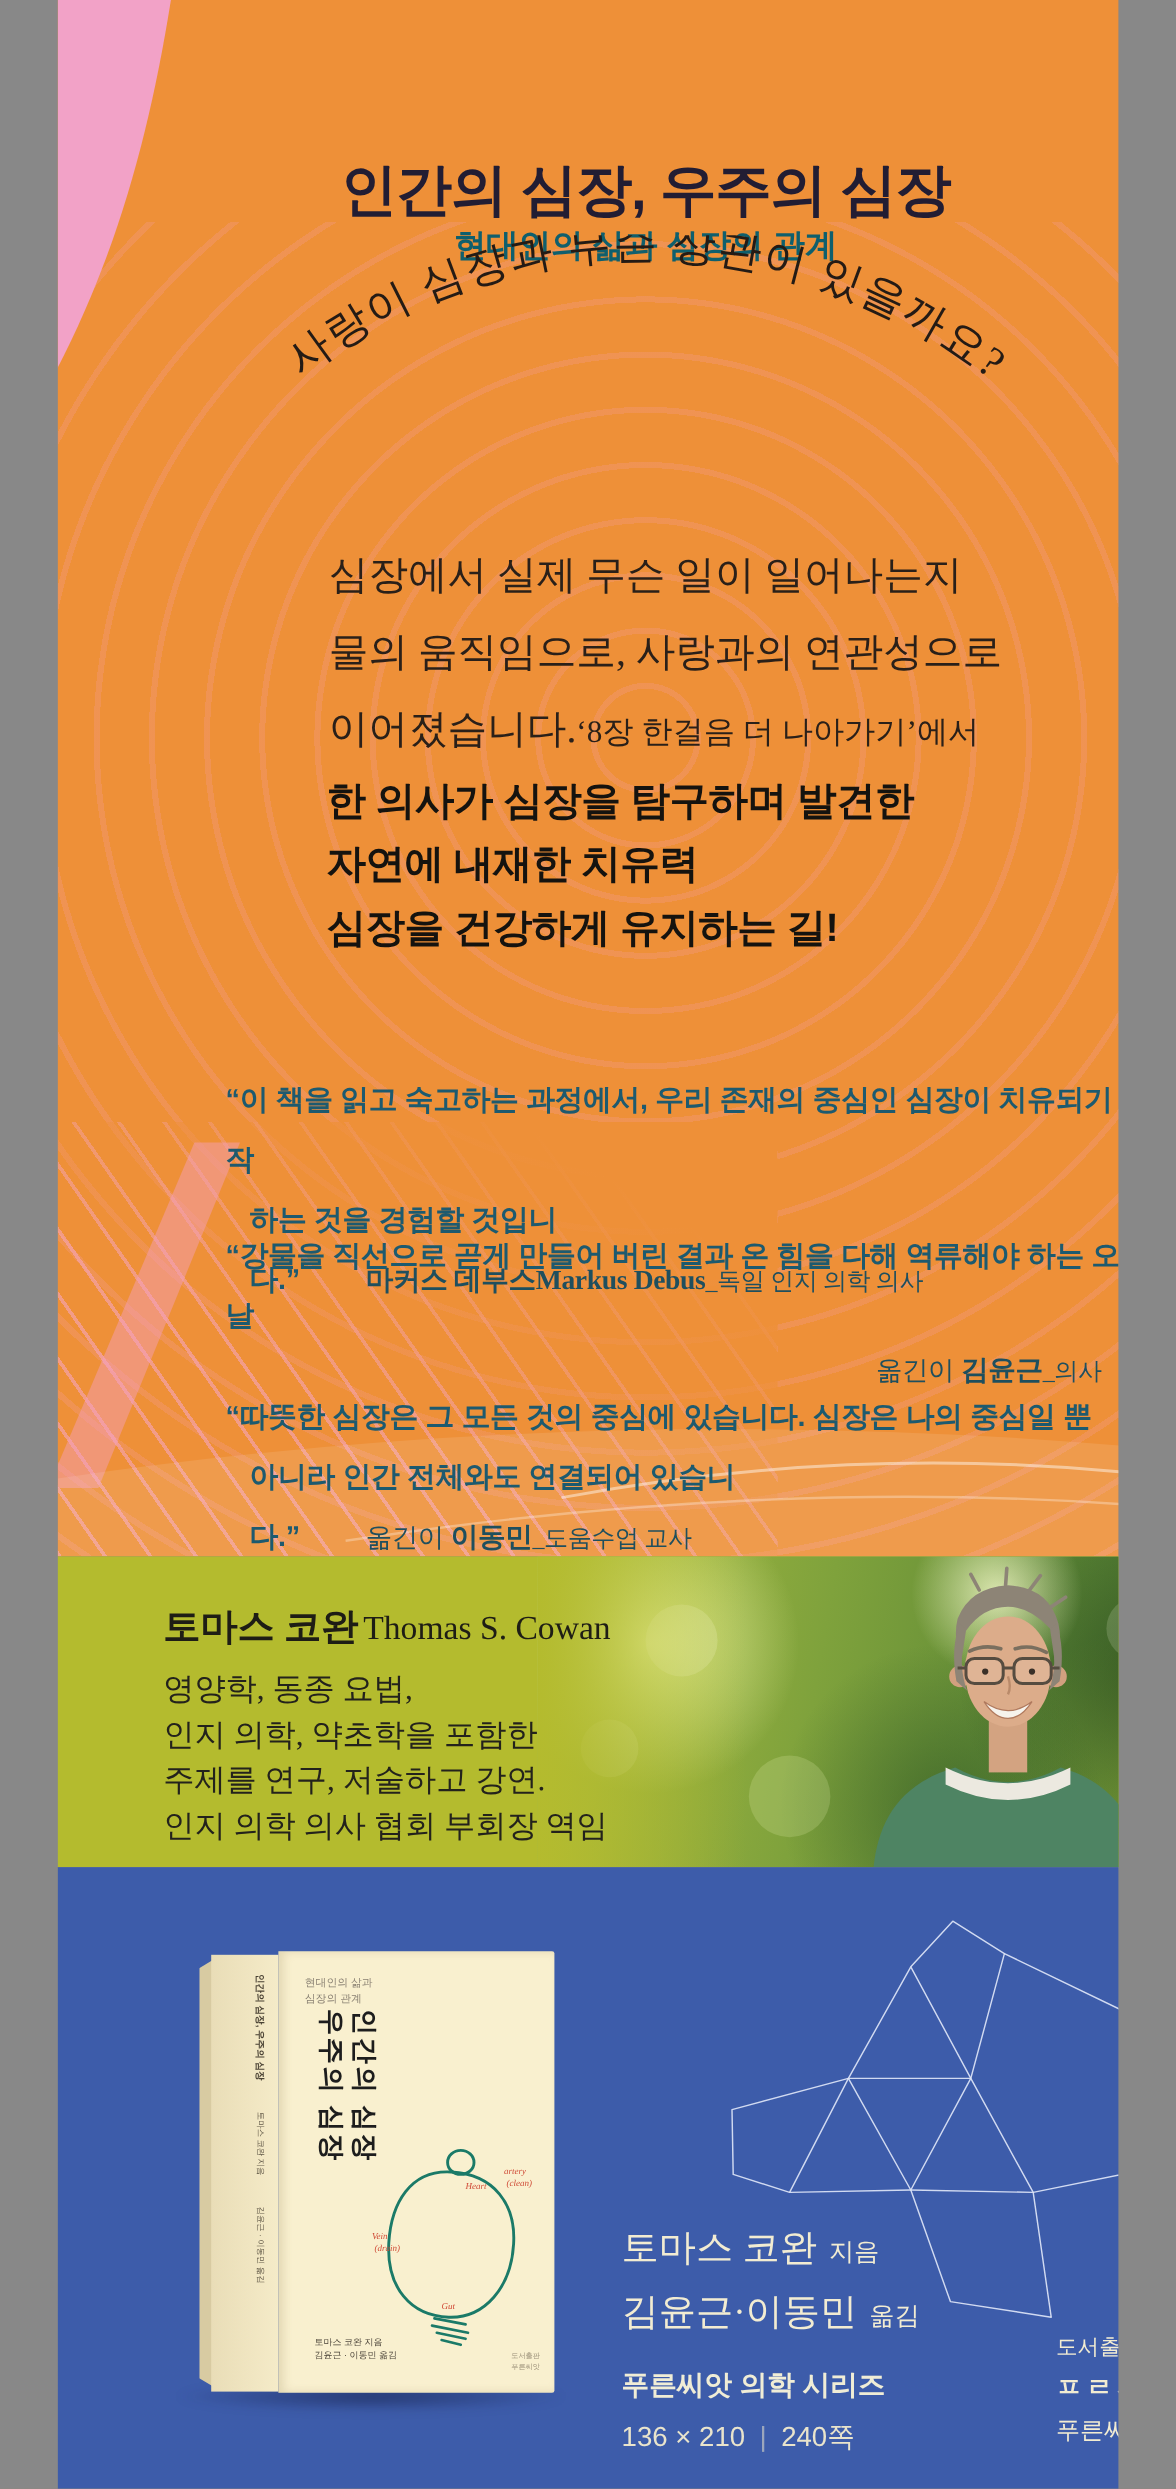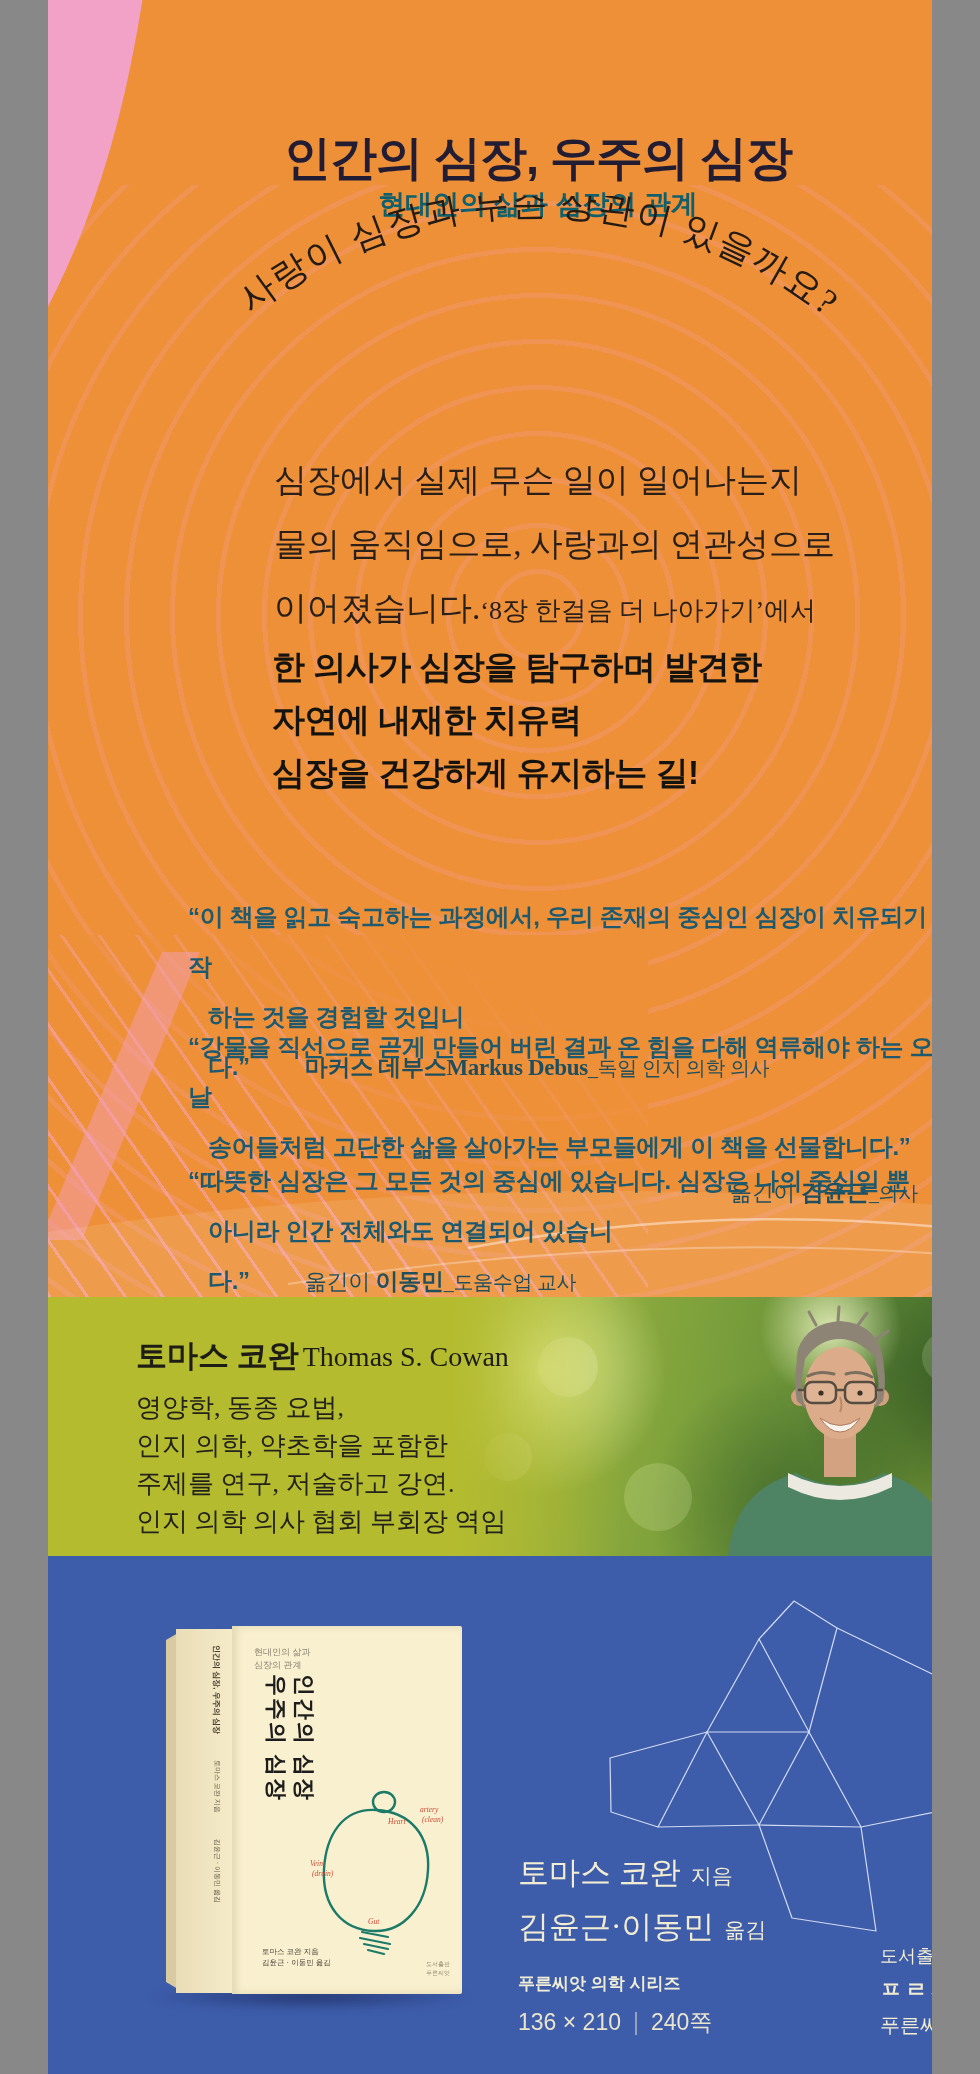--- a/index.html
+++ b/index.html
@@ -83,21 +83,21 @@
   .cover-credits{position:absolute;left:30px;top:320px;font-size:7.5px;line-height:11px;color:#4c453a;}
   .cover-pub{position:absolute;right:12px;top:334px;font-size:6px;line-height:8.5px;color:#9a8f78;}
   .circle-svg{position:absolute;left:70px;top:156px;}
   .hand{font-family:"Liberation Serif",serif;font-style:italic;font-size:7.5px;fill:#cf4a36;}
 
   .credits{position:absolute;left:470px;top:296px;color:#f2ecd2;font-family:"Liberation Serif",serif;}
   .cr-line{display:flex;align-items:baseline;gap:10px;margin-bottom:12px;}
   .cr-line .nm{font-size:31px;}
   .cr-line .rl{font-size:21px;}
   .series{margin-top:24px;font-family:"Liberation Sans",sans-serif;
-    font-size:17px;font-weight:700;color:#f0edd6;}
+    font-size:23px;font-weight:700;color:#f0edd6;}
   .spec{margin-top:12px;font-family:"Liberation Sans",sans-serif;font-size:23px;color:#e9e4cc;}
   .spec .dv{margin:0 12px;opacity:.55;}
   .publogo{position:absolute;left:832px;top:388px;color:#f2ecd2;}
   .publogo .p1{font-size:18px;margin-bottom:7px;}
   .publogo .p2{font-size:22px;font-weight:800;letter-spacing:3px;margin-bottom:7px;}
   .publogo .p3{font-size:20px;}
 </style>
 </head>
 <body>
 
@@ -138,21 +138,20 @@
       <div>심장을 건강하게 유지하는 길!</div>
     </div>
 
     <div class="quote q1">
       <div class="l1">“이 책을 읽고 숙고하는 과정에서, 우리 존재의 중심인 심장이 치유되기 시작</div>
       <div class="l2"><span>하는 것을 경험할 것입니다.”</span><span class="attr attr-inline"><span class="a-name">마커스 데부스Markus Debus</span><span class="a-post">_독일 인지 의학 의사</span></span></div>
     </div>
 
     <div class="quote q2">
       <div class="l1">“강물을 직선으로 곧게 만들어 버린 결과 온 힘을 다해 역류해야 하는 오늘날</div>
-      <div class="l2">송어들처럼 고단한 삶을 살아가는 부모들에게 이 책을 선물합니다.”</div>
       <div class="attr attr-line"><span class="a-pre">옮긴이</span> <span class="a-name">김윤근</span><span class="a-post">_의사</span></div>
     </div>
 
     <div class="quote q3">
       <div class="l1">“따뜻한 심장은 그 모든 것의 중심에 있습니다. 심장은 나의 중심일 뿐</div>
       <div class="l2"><span>아니라 인간 전체와도 연결되어 있습니다.”</span><span class="attr attr-inline"><span class="a-pre">옮긴이</span> <span class="a-name">이동민</span><span class="a-post">_도움수업 교사</span></span></div>
     </div>
   </section>
 
   <section class="band">

